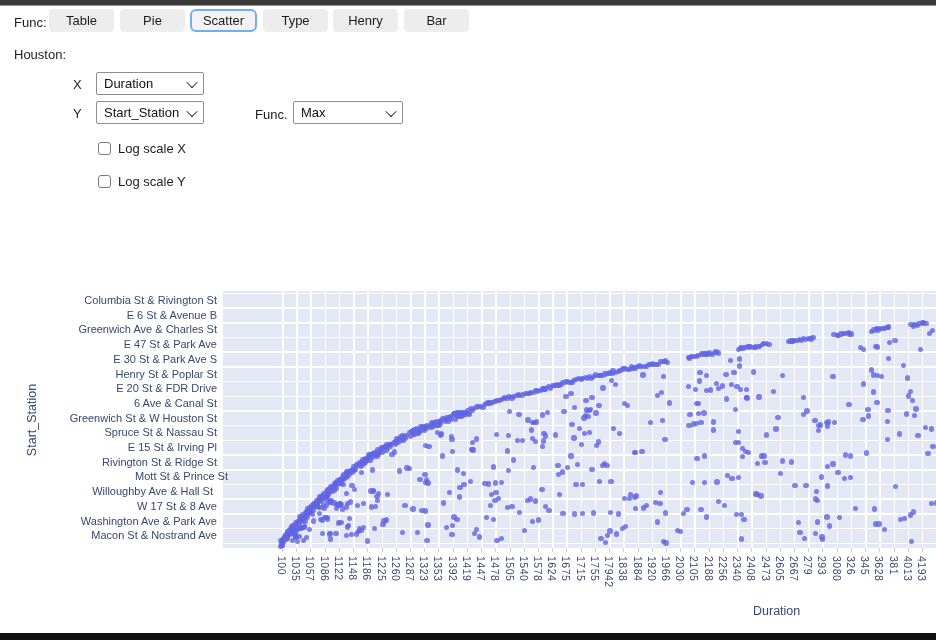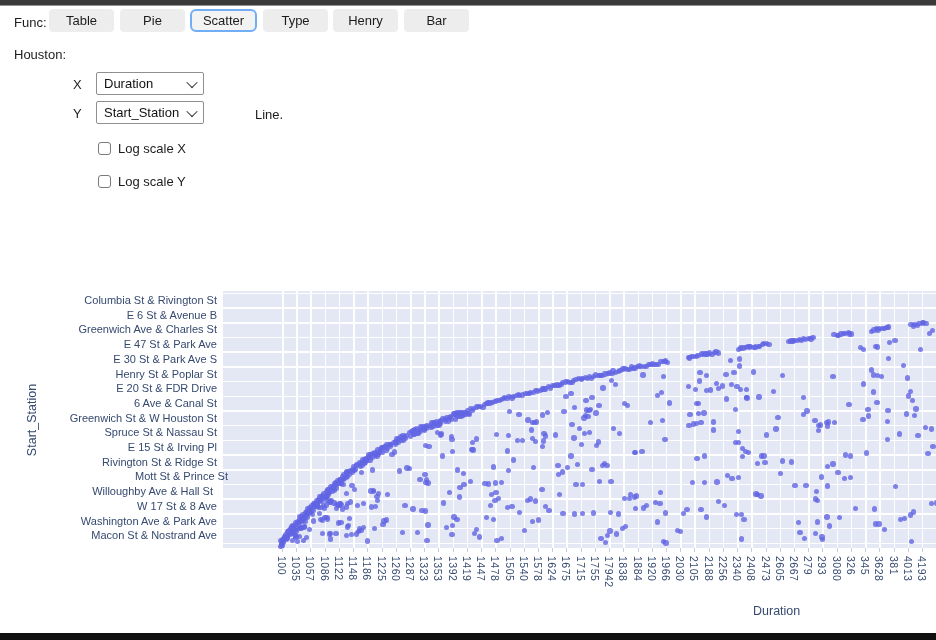--- a/index.html
+++ b/index.html
@@ -66,21 +66,25 @@
     <span>Duration</span>
     <span class="chev"></span>
   </div>
 
   <span class="lbl" style="left:73px;top:106px">Y</span>
   <div class="select" style="left:96px;top:101px;width:108px">
     <span>Start_Station</span>
     <span class="chev"></span>
   </div>
 
-  <span class="lbl" style="left:255px;top:107px">Line.</span>
+  <span class="lbl" style="left:255px;top:107px">Func.</span>
+  <div class="select" style="left:293px;top:101px;width:110px">
+    <span>Max</span>
+    <span class="chev"></span>
+  </div>
 
   <span class="cbx" style="left:98px;top:142px"></span>
   <span class="cbx-lbl" style="left:118px;top:141px">Log scale X</span>
   <span class="cbx" style="left:98px;top:175px"></span>
   <span class="cbx-lbl" style="left:118px;top:174px">Log scale Y</span>
 
   <div class="plot" id="plot">
     <div id="grid-layer">
         <div class="gl-v" style="left:59.0px"></div>
         <div class="gl-v" style="left:73.2px"></div>

